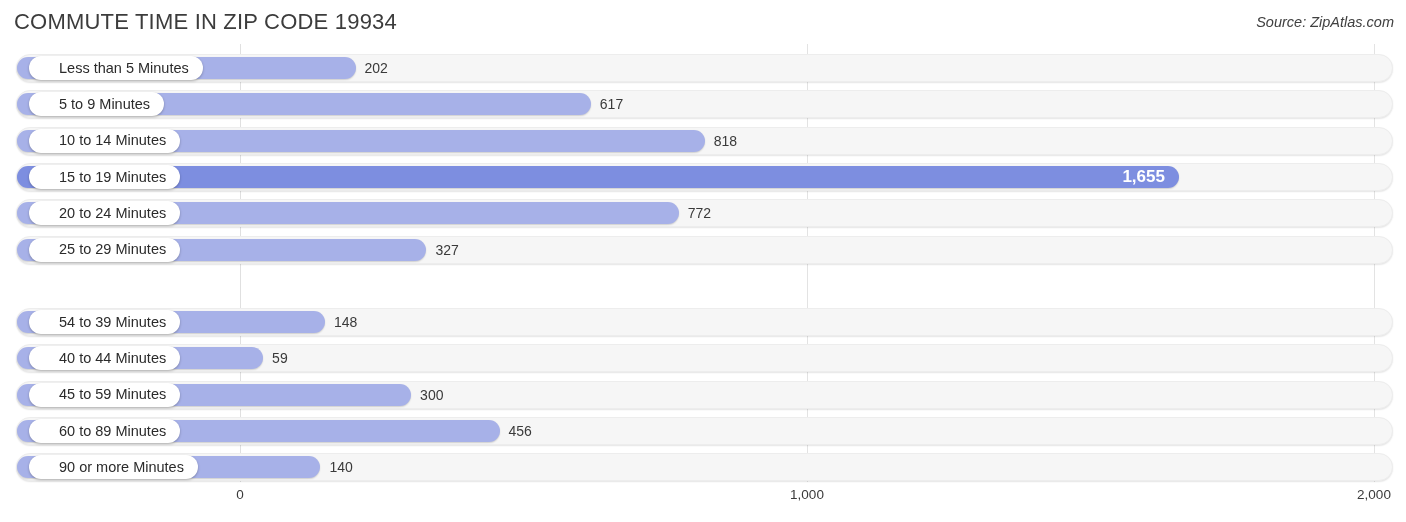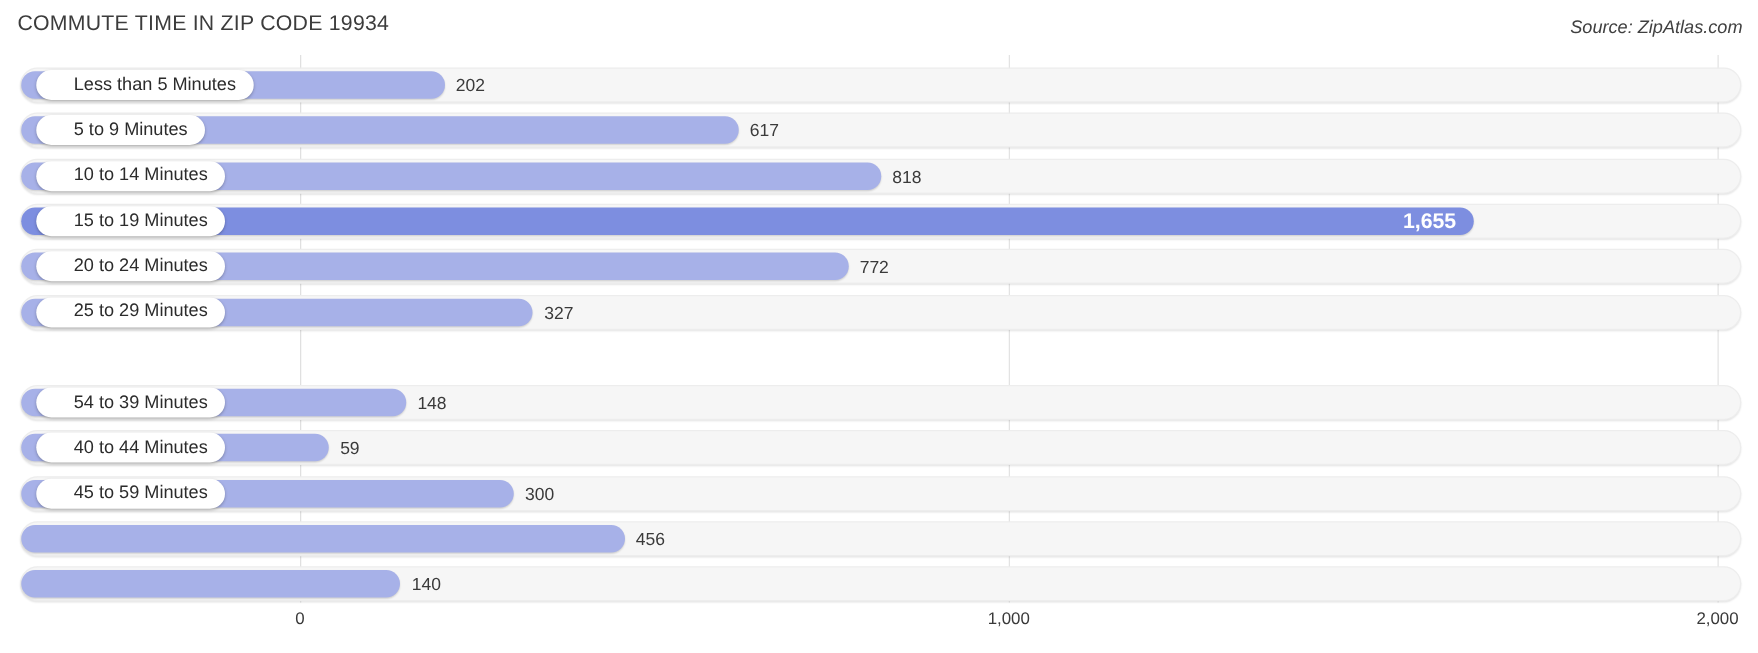--- a/index.html
+++ b/index.html
@@ -15,21 +15,21 @@
     width: 1406px;
     height: 522px;
     background: #ffffff;
   }
 
   
   .chart-title {
     position: absolute;
     left: 14px;
     top: 9px;
-    font-size: 17px;
+    font-size: 22px;
     font-weight: 400;
     letter-spacing: 0.2px;
     color: #3c3c3c;
     white-space: nowrap;
   }
   .chart-source {
     position: absolute;
     right: 12px;
     top: 14px;
     font-size: 14.5px;
@@ -224,25 +224,31 @@
         <div class="track"></div>
         <div class="bar" style="width: 394.1px;"></div>
         <div class="cat-pill">
           <span class="cat-label">45 to 59 Minutes</span>
         </div>
         <div class="value-out" style="left: 404.1px;">300</div>
       </div>
       <div class="row" style="top: 373px;">
         <div class="track"></div>
         <div class="bar" style="width: 482.552px;"></div>
+        <div class="cat-pill">
+          <span class="cat-label">60 to 89 Minutes</span>
+        </div>
         <div class="value-out" style="left: 492.552px;">456</div>
       </div>
       <div class="row" style="top: 409.3px;">
         <div class="track"></div>
         <div class="bar" style="width: 303.38px;"></div>
+        <div class="cat-pill">
+          <span class="cat-label">90 or more Minutes</span>
+        </div>
         <div class="value-out" style="left: 313.38px;">140</div>
       </div>
     </div>
 
   <div class="axis" id="axis">
       <div class="tick-label" style="left: 240px;">0</div>
       <div class="tick-label" style="left: 807px;">1,000</div>
       <div class="tick-label" style="left: 1374px;">2,000</div>
     </div>
 

